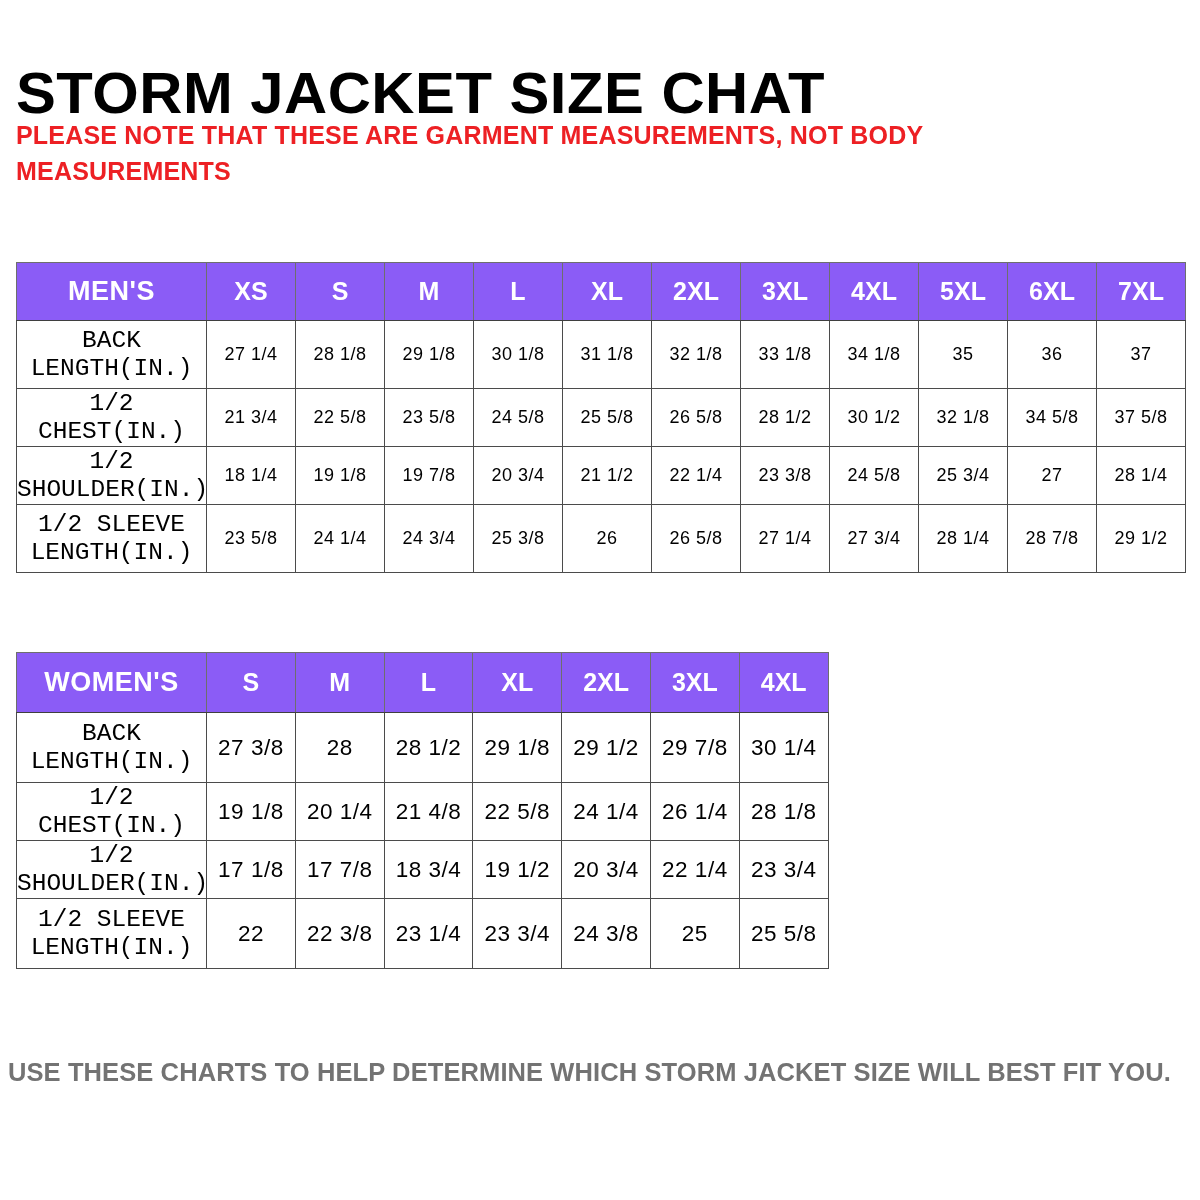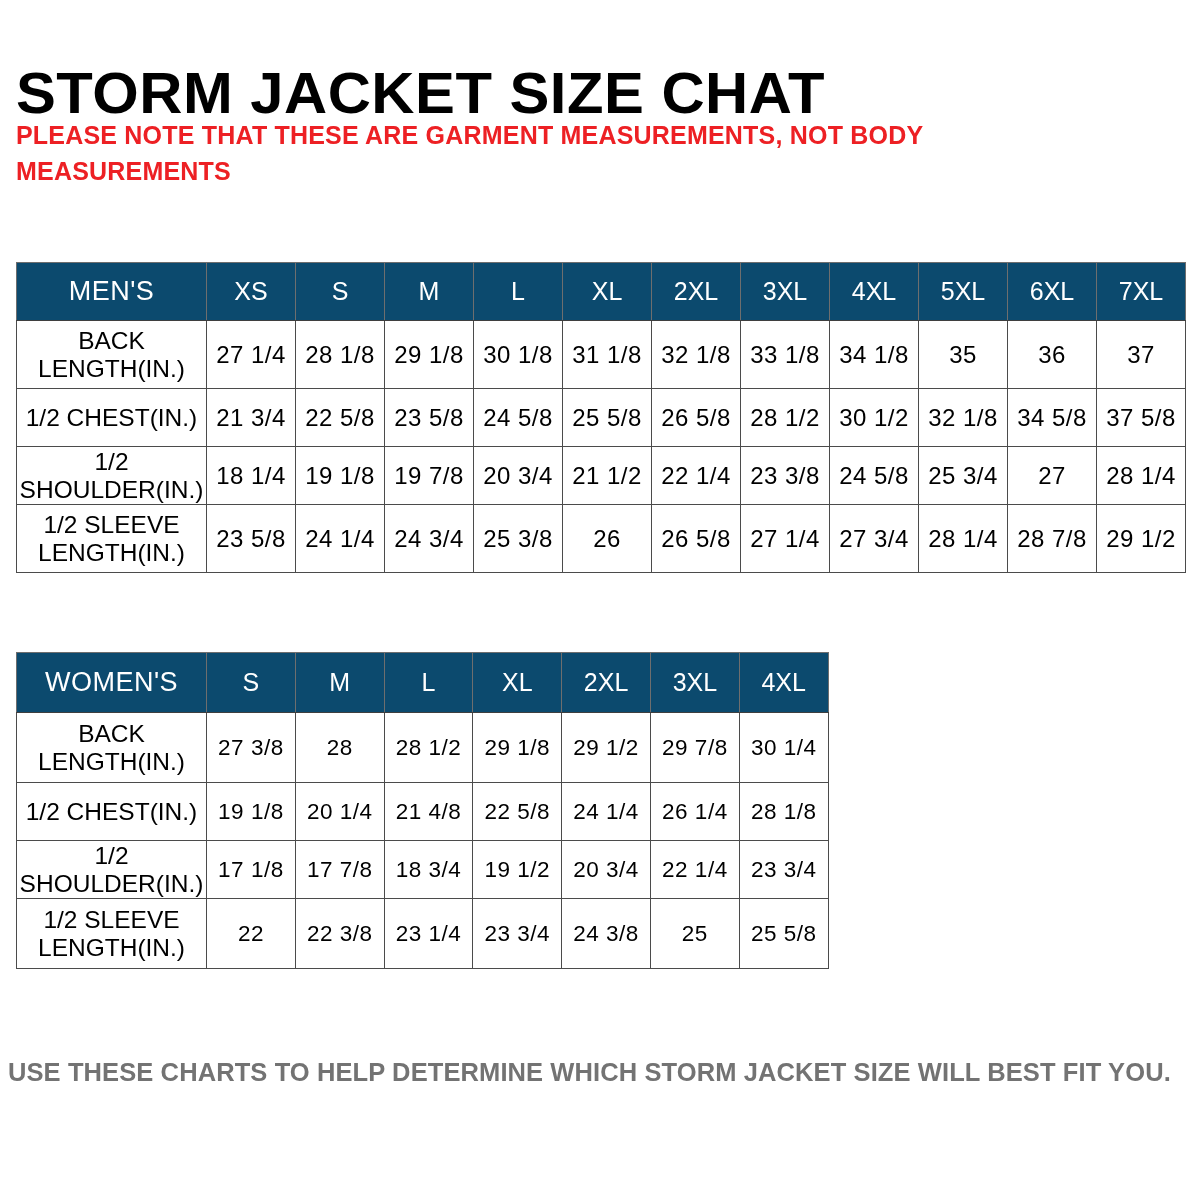--- a/index.html
+++ b/index.html
@@ -75,60 +75,60 @@
   table.size-table th,
   table.size-table td {
     border: 1px solid #4b4b4b;
     text-align: center;
     vertical-align: middle;
     padding: 0;
     box-sizing: border-box;
   }
 
   table.size-table thead th {
-    background: #0c4a6e;
+    background: #8b5cf6;
     color: #ffffff;
-    font-weight: 400;
+    font-weight: 700;
     border: 1px solid #6e6e6e;
     border-bottom: 1px solid #3f3f3f;
   }
 
   
   #mens-table {
     left: 16px;
     top: 262px;
     width: 1169px;
   }
   #mens-table col.label-col { width: 190px; }
   #mens-table col.size-col  { width: 89px;  }
 
   #mens-table thead th { height: 58px; font-size: 25px; }
   #mens-table thead th.label-head { font-size: 27px; letter-spacing: 0.5px; }
-  #mens-table tbody td { height: 58px; font-size: 24px; }
+  #mens-table tbody td { height: 58px; font-size: 18px; }
   #mens-table tbody td.row-label { font-size: 24.5px; font-weight: 400; line-height: 1.12; }
   #mens-table tbody tr.tall td { height: 68px; }
 
   
   #womens-table {
     left: 16px;
     top: 652px;
     width: 812px;
   }
   #womens-table col.label-col { width: 190px; }
   #womens-table col.size-col  { width: 88.8px; }
 
   #womens-table thead th { height: 60px; font-size: 25px; }
   #womens-table thead th.label-head { font-size: 27px; letter-spacing: 0.5px; }
   #womens-table tbody td { height: 58px; font-size: 22.5px; }
   #womens-table tbody td.row-label { font-size: 24.5px; font-weight: 400; line-height: 1.12; }
   #womens-table tbody tr.tall td { height: 70px; }
 
   .row-label {
     white-space: pre-line;
-    font-family: Liberation Sans, sans-serif;
+    font-family: Liberation Mono, monospace;
   }
 
   .cell-val {
     font-family: "Liberation Sans", sans-serif;
     letter-spacing: 0.5px;
   }
 </style>
 </head>
 <body>
 

